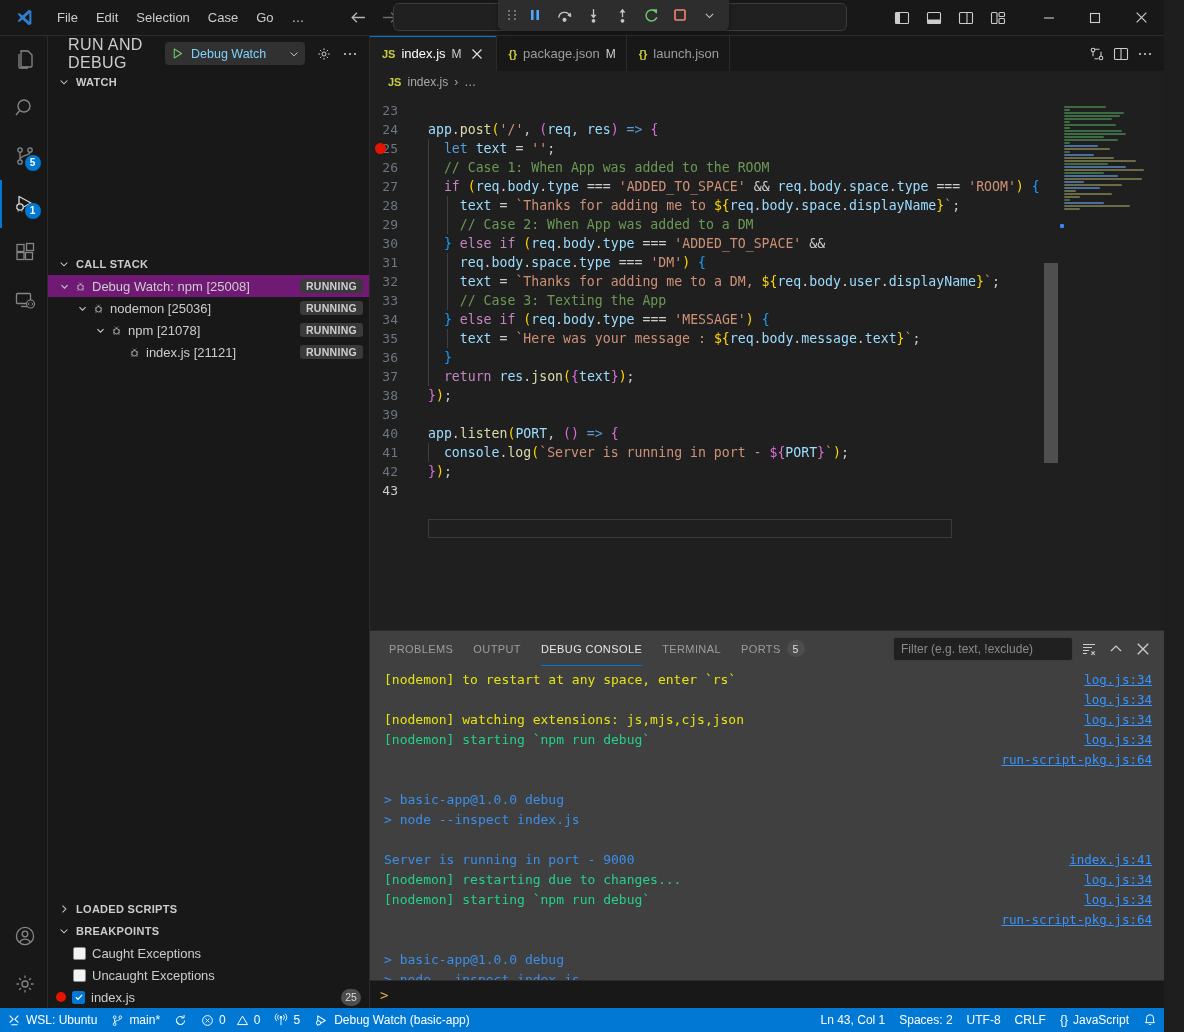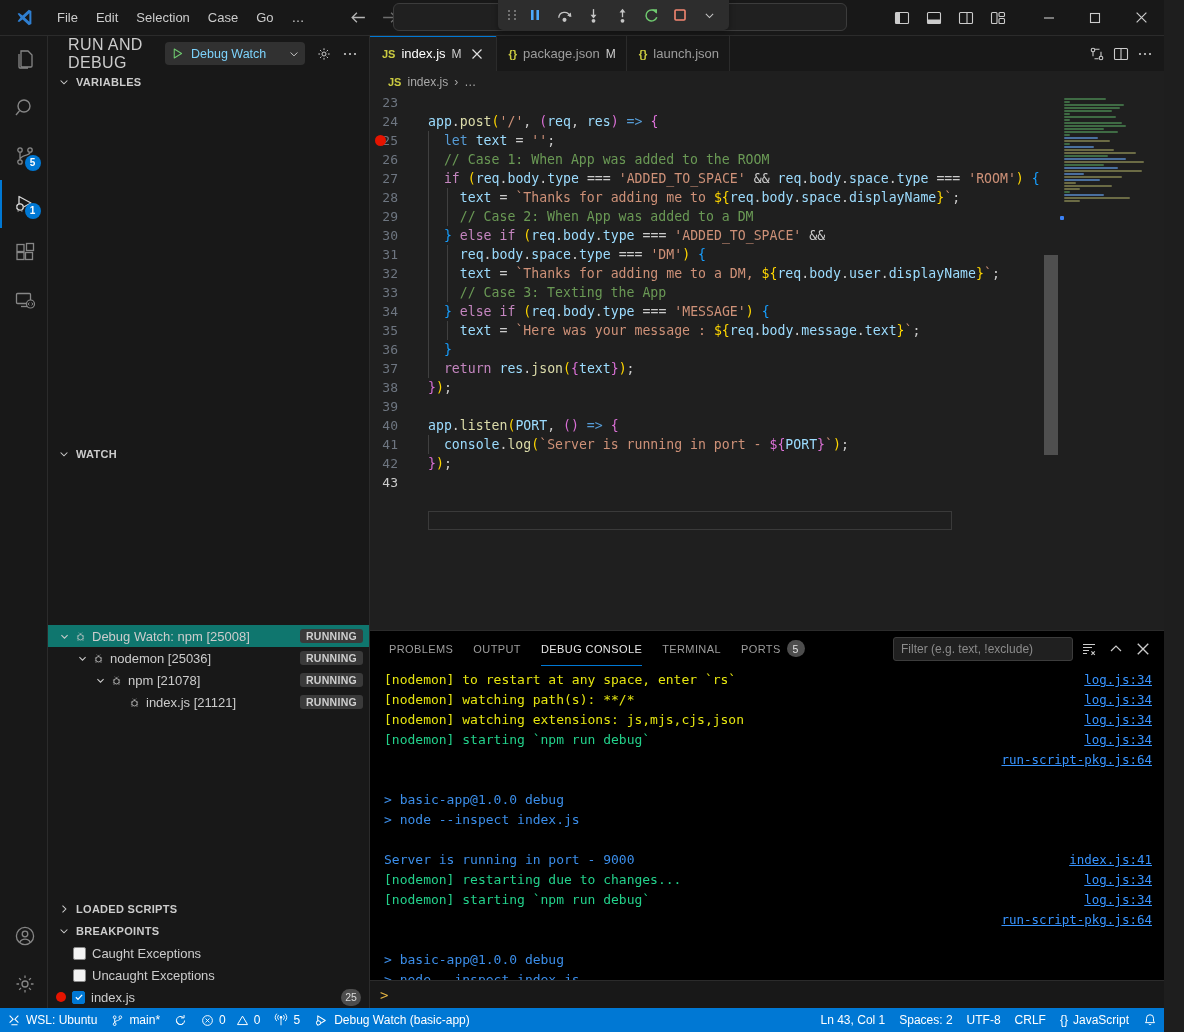--- a/index.html
+++ b/index.html
@@ -90,21 +90,21 @@
     border-top:1px solid #2b2b2b;
   }
   .section-header:first-child { border-top:none; }
   .chev { width:16px; height:16px; display:flex; align-items:center; justify-content:center; color:#cccccc;}
   .section-body { overflow:hidden; }
 
   .stack-row {
     height:22px; display:flex; align-items:center; font-size:13px; color:#cccccc;
     padding-right:6px; position:relative;
   }
-  .stack-row.selected { background:#0f766e; }
+  .stack-row.selected { background:#701a75; }
   .stack-row .twisty { width:16px; display:flex; align-items:center; justify-content:center; color:#cccccc;}
   .bug-ic { width:16px; height:16px; display:flex; align-items:center; justify-content:center; margin-right:4px;}
   .running-badge {
     margin-left:auto; background:#3a3a3a; color:#cfcfcf; font-size:10.5px; letter-spacing:.3px;
     padding:1px 6px; border-radius:3px; font-weight:600;
   }
   .bp-row { height:22px; display:flex; align-items:center; font-size:13px; color:#cccccc; padding-left:8px; gap:6px;}
   .bp-check {
     width:13px; height:13px; border:1px solid #8a8a8a; background:#f3f3f3; border-radius:2px; flex:0 0 13px;
   }
@@ -132,21 +132,21 @@
   .tab-dirty { font-size:12px; color:#cfcfcf; }
   .tab-close { width:18px; height:18px; display:flex; align-items:center; justify-content:center; border-radius:4px;}
   .tabbar-actions { margin-left:auto; display:flex; align-items:center; gap:2px; padding-right:8px; color:#c5c5c5;}
 
   .breadcrumb {
     height:22px; display:flex; align-items:center; gap:6px; padding-left:18px; font-size:12px;
     color:#a9a9a9; background:#1f1f1f; flex:0 0 22px;
   }
 
   
-  .code-wrap { flex:1 1 auto; position:relative; display:flex; min-height:0; overflow:hidden; background:#1f1f1f; }
+  .code-wrap { flex:1 1 auto; position:relative; display:flex; min-height:0; overflow:hidden; background:#1f1f1f;margin-top:8px; }
   .code-area { flex:1 1 auto; position:relative; overflow:hidden; }
   pre.code {
     font-family:"DejaVu Sans Mono","Liberation Mono",monospace;
     font-size:13.2px; line-height:19px; color:#cccccc; white-space:pre; margin:0;
   }
   .ln { display:flex; height:19px; align-items:center; }
   .ln-num {
     width:48px; flex:0 0 48px; text-align:right; padding-right:20px; color:#6e7681; font-size:13px;
     font-family:"DejaVu Sans Mono",monospace;
   }
@@ -169,21 +169,21 @@
   .c-plain{ color:#cccccc; }
 
   .minimap { width:106px; flex:0 0 106px; background:#1f1f1f; position:relative; overflow:hidden; }
   .mm-line { height:2px; margin:1px 0 0 6px; border-radius:1px; }
   .vscroll {
     position:absolute; right:0; top:0; width:14px; bottom:0;
   }
   .vthumb { position:absolute; right:0; width:14px; background:#4f4f4f; border-radius:0; }
 
   
-  .panel { height:378px; flex:0 0 378px; background:#000000; display:flex; flex-direction:column; border-top:1px solid #2b2b2b;}
+  .panel { height:378px; flex:0 0 378px; background:#404040; display:flex; flex-direction:column; border-top:1px solid #2b2b2b;}
   .panel-tabs { height:35px; flex:0 0 35px; display:flex; align-items:center; padding-left:10px; gap:2px;}
   .ptab {
     font-size:11px; letter-spacing:.4px; color:#9d9d9d; padding:0 9px; height:35px;
     display:flex; align-items:center; gap:6px; position:relative; text-transform:uppercase;
   }
   .ptab.active { color:#e7e7e7; }
   .ptab.active::after {
     content:""; position:absolute; left:9px; right:9px; bottom:0; height:1px; background:#0078d4;
   }
   .ports-badge {
@@ -455,45 +455,42 @@
           <div class="sb-ic">
             <svg width="16" height="16" viewBox="0 0 16 16">
                 <circle cx="3" cy="8" r="1.1" fill="#cccccc"></circle>
                 <circle cx="8" cy="8" r="1.1" fill="#cccccc"></circle>
                 <circle cx="13" cy="8" r="1.1" fill="#cccccc"></circle>
               </svg>
           </div>
         </div>
       </div>
 
+
       <div class="section" style="flex:0 0 auto;">
         <div class="section-header">
           <span class="chev">
             <svg width="12" height="12" viewBox="0 0 16 16">
                 <path fill="none" stroke="#cccccc" stroke-width="1.4" d="M3.5 6 8 10.5 12.5 6"></path>
               </svg>
           </span>
-          <span>VARIABLES</span>
-        </div>
-        <div class="section-body" style="height:350px;"></div>
-      </div>
-
-      <div class="section" style="flex:0 0 auto;">
+          <span>WATCH</span>
+        </div>
+        <div class="section-body" style="height:160px;"></div>
+      </div>
+
+      <div class="section" style="flex:1 1 auto; min-height:0;">
         <div class="section-header">
           <span class="chev">
             <svg width="12" height="12" viewBox="0 0 16 16">
                 <path fill="none" stroke="#cccccc" stroke-width="1.4" d="M3.5 6 8 10.5 12.5 6"></path>
               </svg>
           </span>
-          <span>WATCH</span>
-        </div>
-        <div class="section-body" style="height:160px;"></div>
-      </div>
-
-      <div class="section" style="flex:1 1 auto; min-height:0;">
+          <span>CALL STACK</span>
+        </div>
         <div class="section-body">
 
           <div class="stack-row selected" style="padding-left:8px;">
             <span class="twisty">
               <svg width="11" height="11" viewBox="0 0 16 16">
                   <path fill="none" stroke="#cccccc" stroke-width="1.5" d="M3.5 6 8 10.5 12.5 6"></path>
                 </svg>
             </span>
             <span class="bug-ic">
               <svg width="13" height="13" viewBox="0 0 16 16">
@@ -737,21 +734,20 @@
             </div>
           </div>
         </div>
 
         <div class="console">
           <div class="cline">
               <span class="msg msg-yellow">[nodemon] to restart at any space, enter `rs`</span>
               <span class="src">log.js:34</span>
             </div>
           <div class="cline">
-              <span class="msg msg-yellow">[nodemon] watching path(s): **/*</span>
               <span class="src">log.js:34</span>
             </div>
           <div class="cline">
               <span class="msg msg-yellow">[nodemon] watching extensions: js,mjs,cjs,json</span>
               <span class="src">log.js:34</span>
             </div>
           <div class="cline">
               <span class="msg msg-green">[nodemon] starting `npm run debug`</span>
               <span class="src">log.js:34</span>
             </div>

